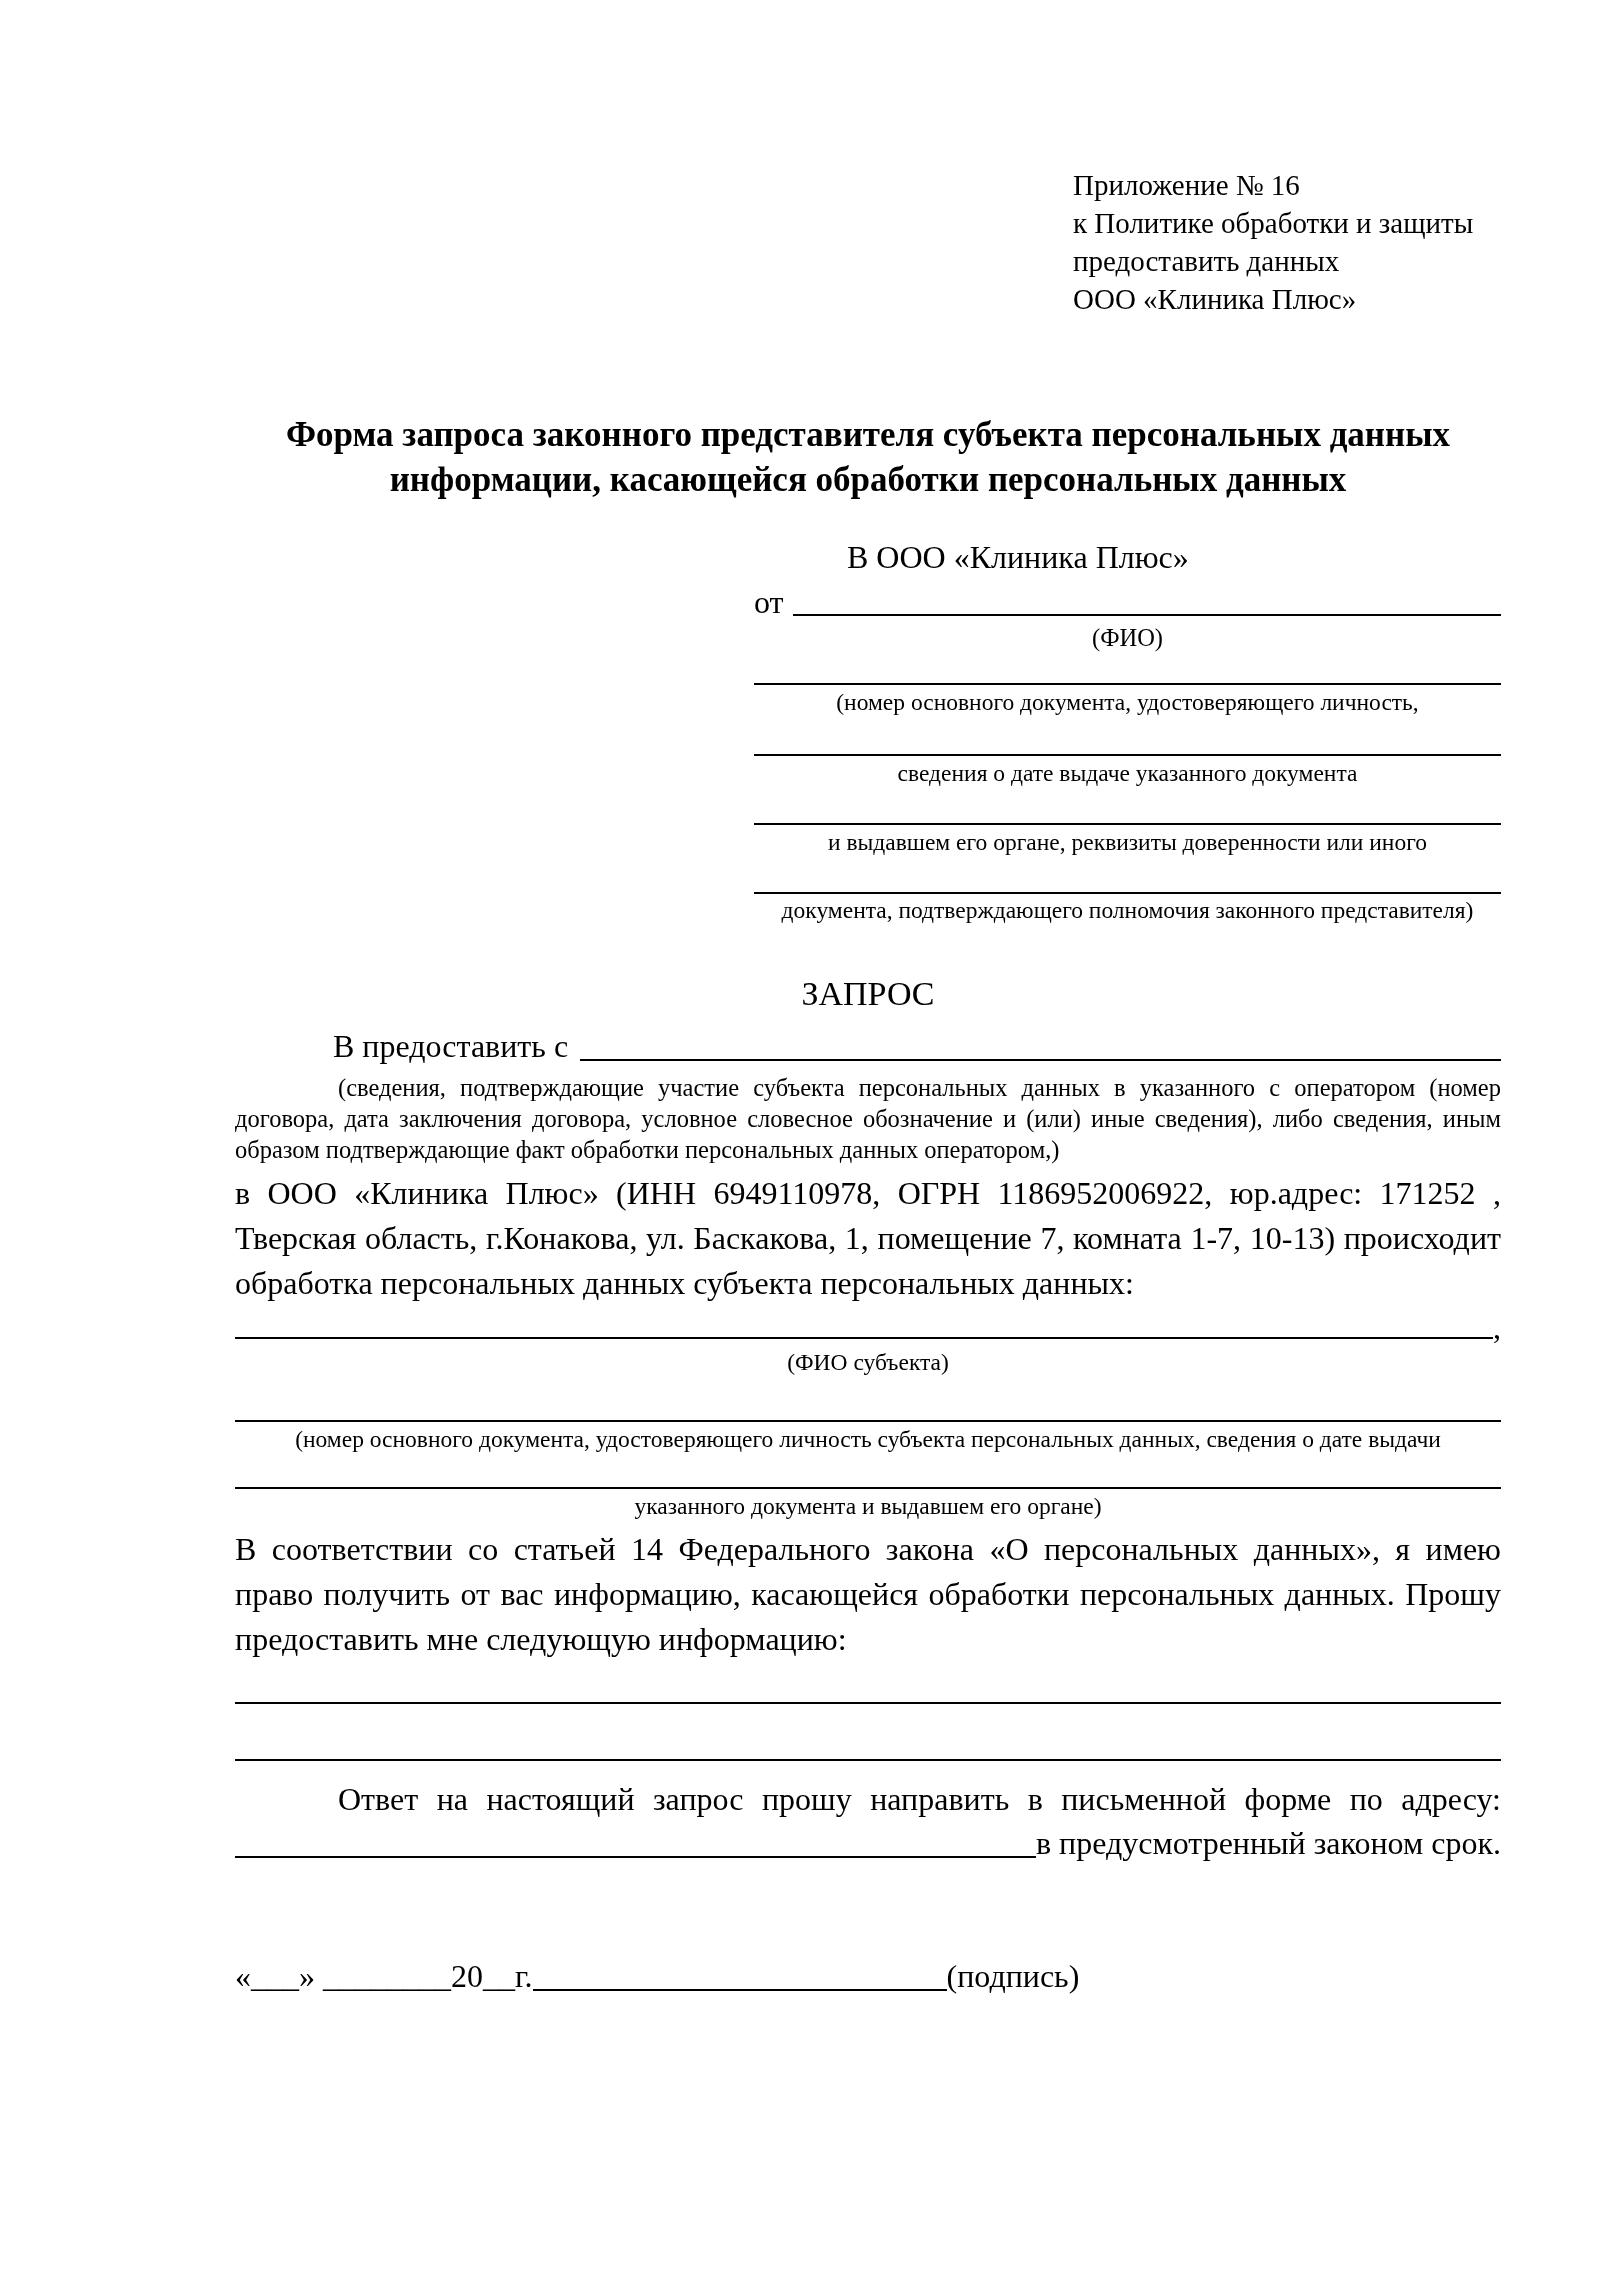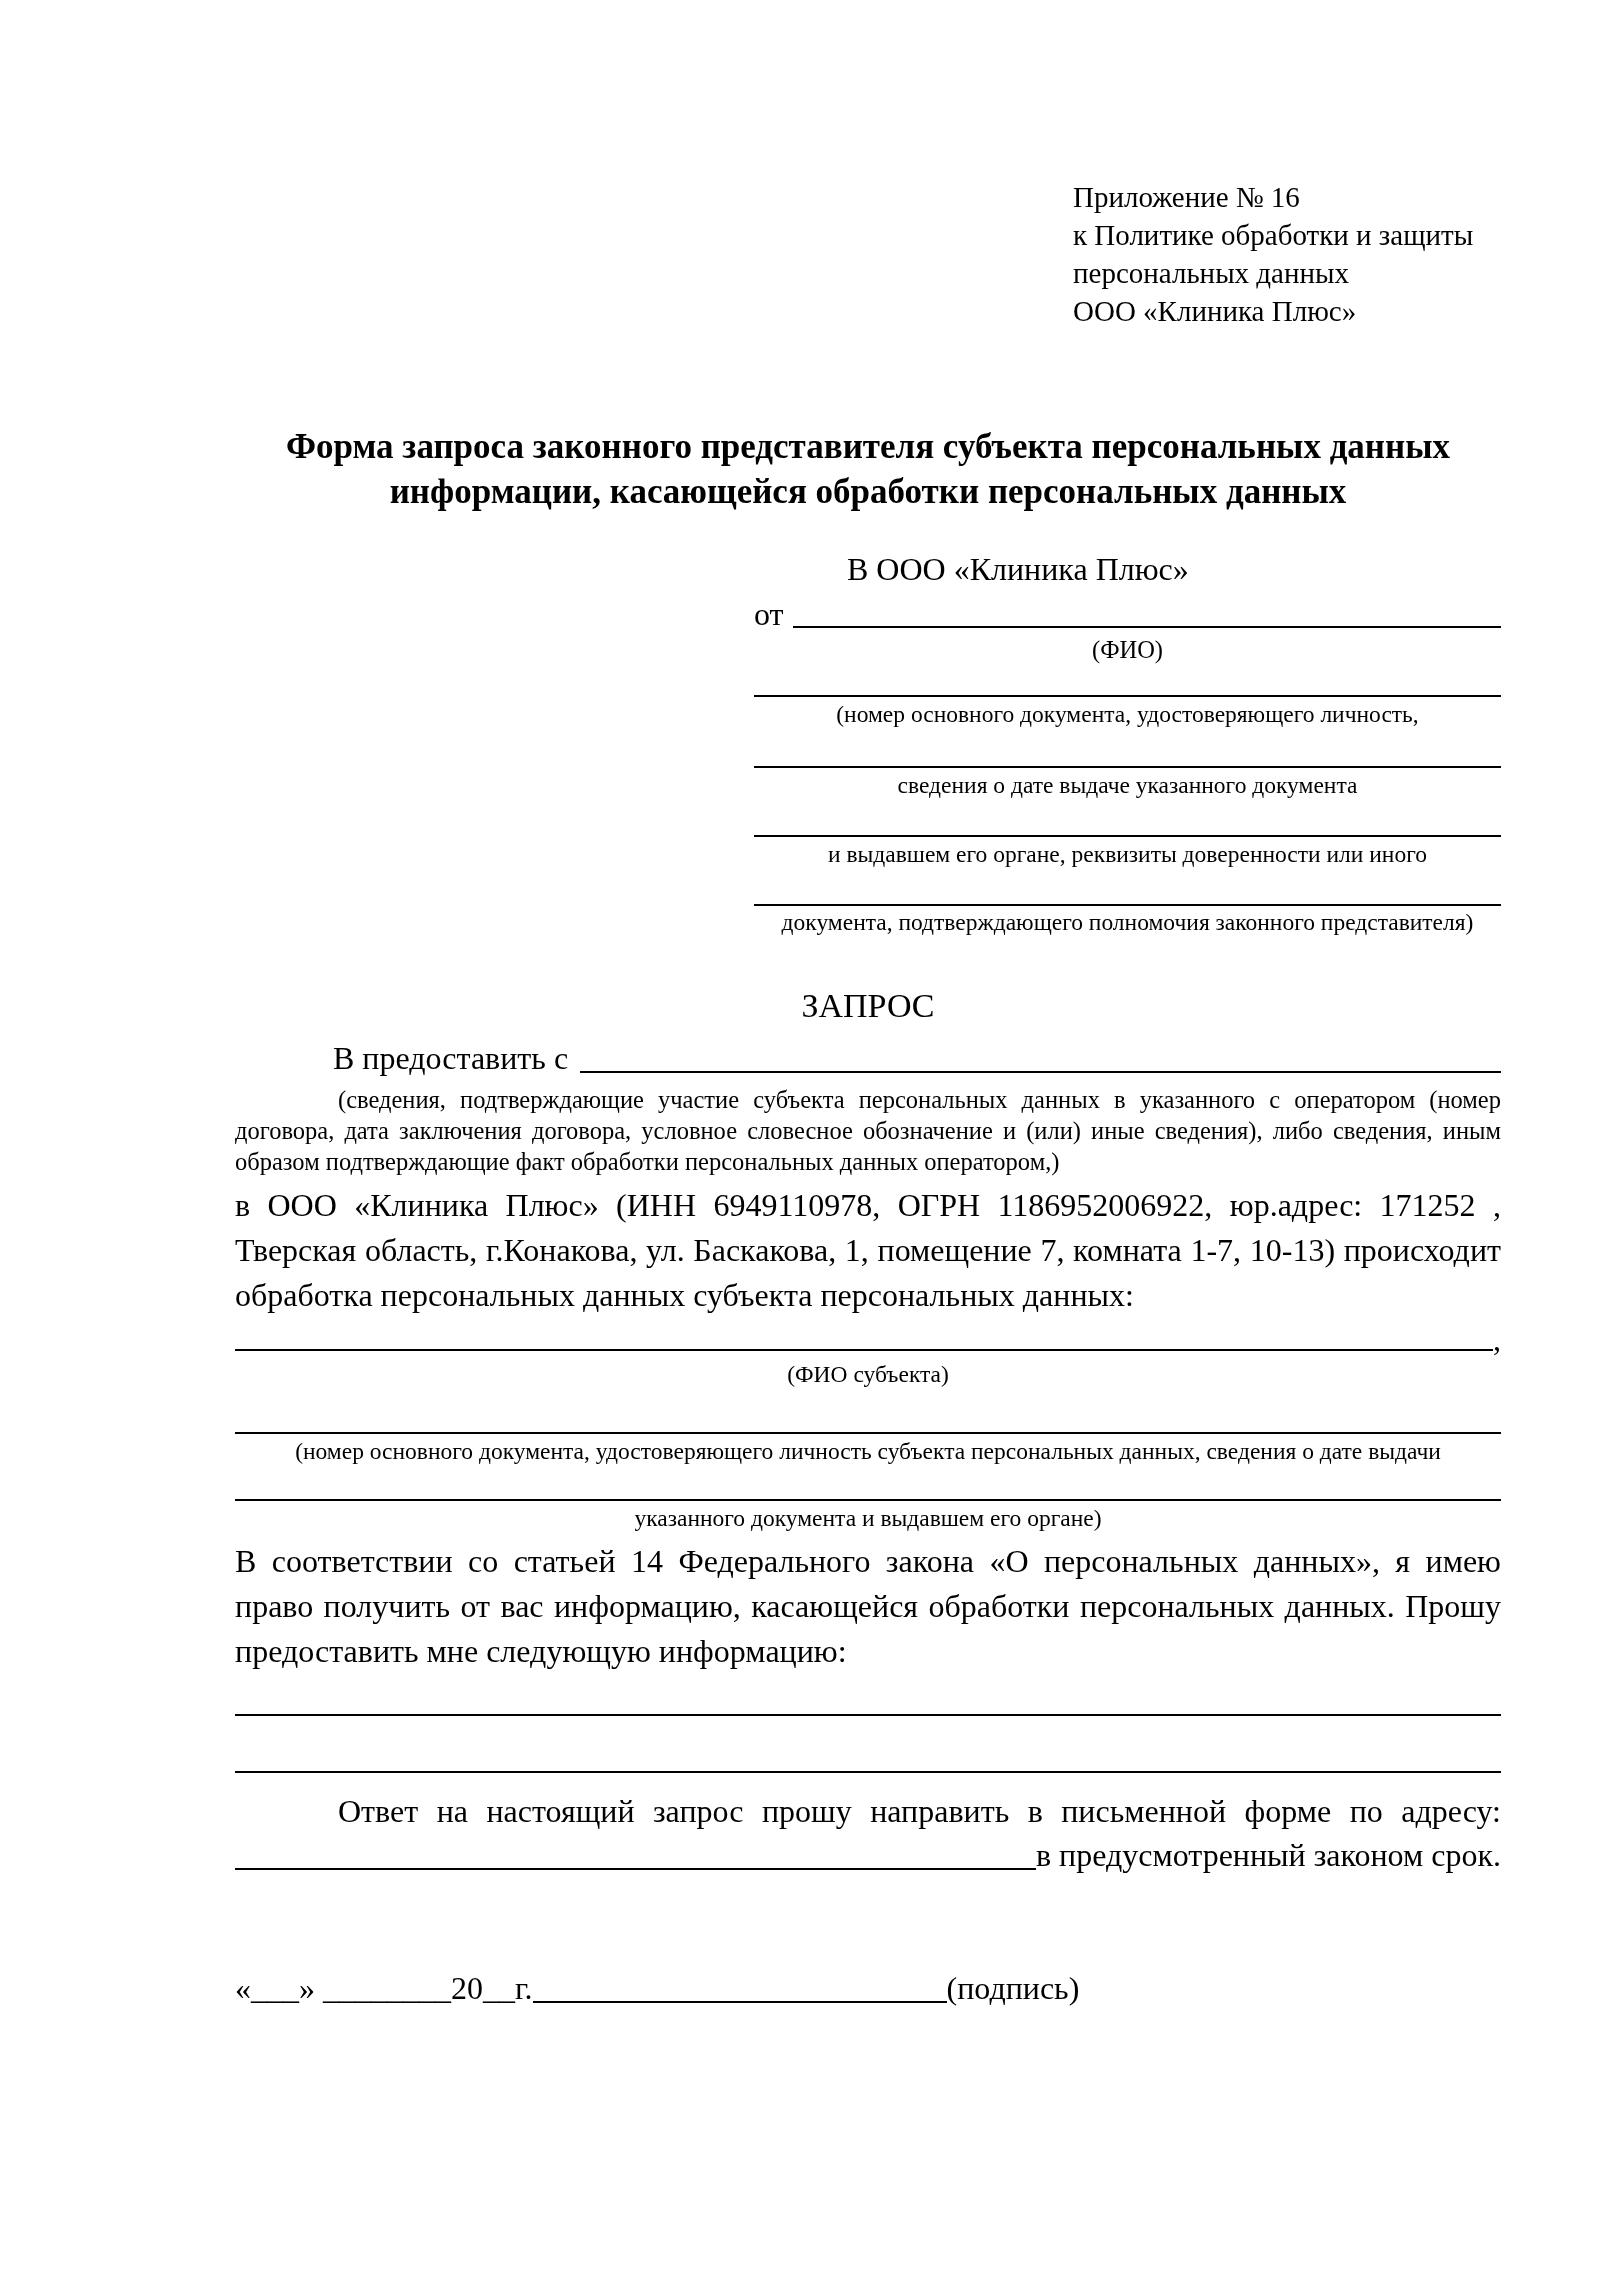--- a/index.html
+++ b/index.html
@@ -6,21 +6,21 @@
   html,body { background:#ffffff; }
   .page {
     position:relative;
     width:1621px; height:2293px;
     background:#ffffff;
     color:#000000;
     font-family:"Liberation Serif","DejaVu Serif",serif;
     overflow:hidden;
   }
   .content {
-    position:absolute; left:235px; top:16px;
+    position:absolute; left:235px; top:4px;
     width:1266px;
     padding-top:162px;
   }
 
   
   .header-block { margin-left:838px; font-size:29px; line-height:38px; }
 
   
   .title { margin-top:94px; text-align:center; font-weight:bold; font-size:35px; line-height:45px; }
 
@@ -64,21 +64,21 @@
 </style>
 </head>
 <body>
 
 <div class="page">
   <div class="content">
 
     <div class="header-block">
       <div>Приложение № 16</div>
       <div>к Политике обработки и защиты</div>
-      <div>персональных данных</div>
+      <div>предоставить данных</div>
       <div>ООО «Клиника Плюс»</div>
     </div>
 
     <div class="title">
       <div>Форма запроса законного представителя субъекта персональных данных</div>
       <div>информации, касающейся обработки персональных данных</div>
     </div>
 
     <div class="addressee">
       <div class="to-line">В ООО «Клиника Плюс»</div>

